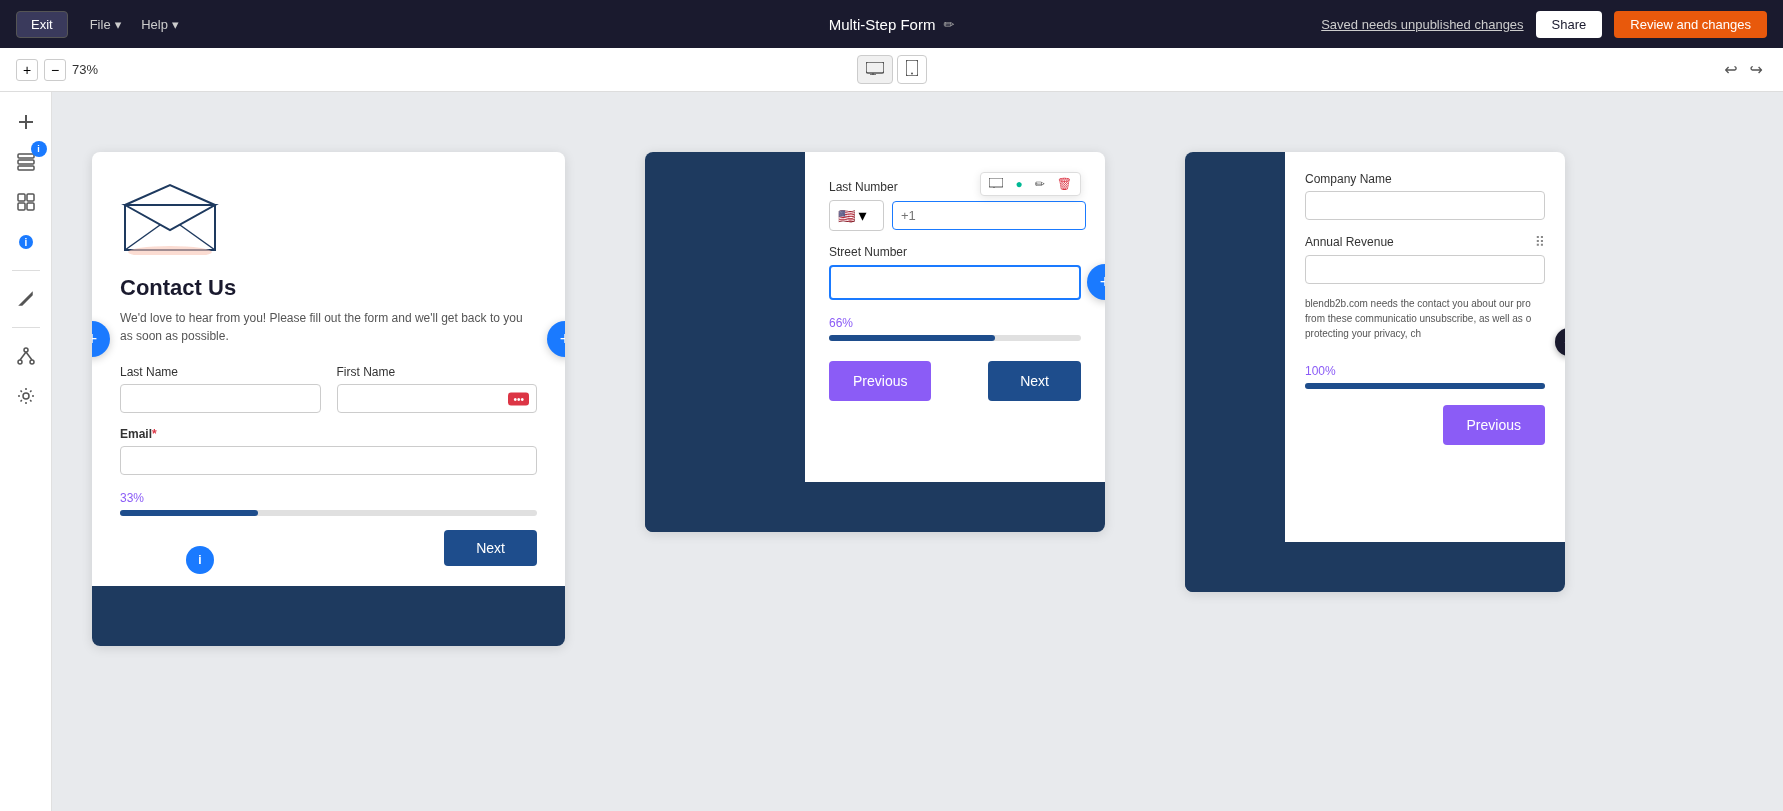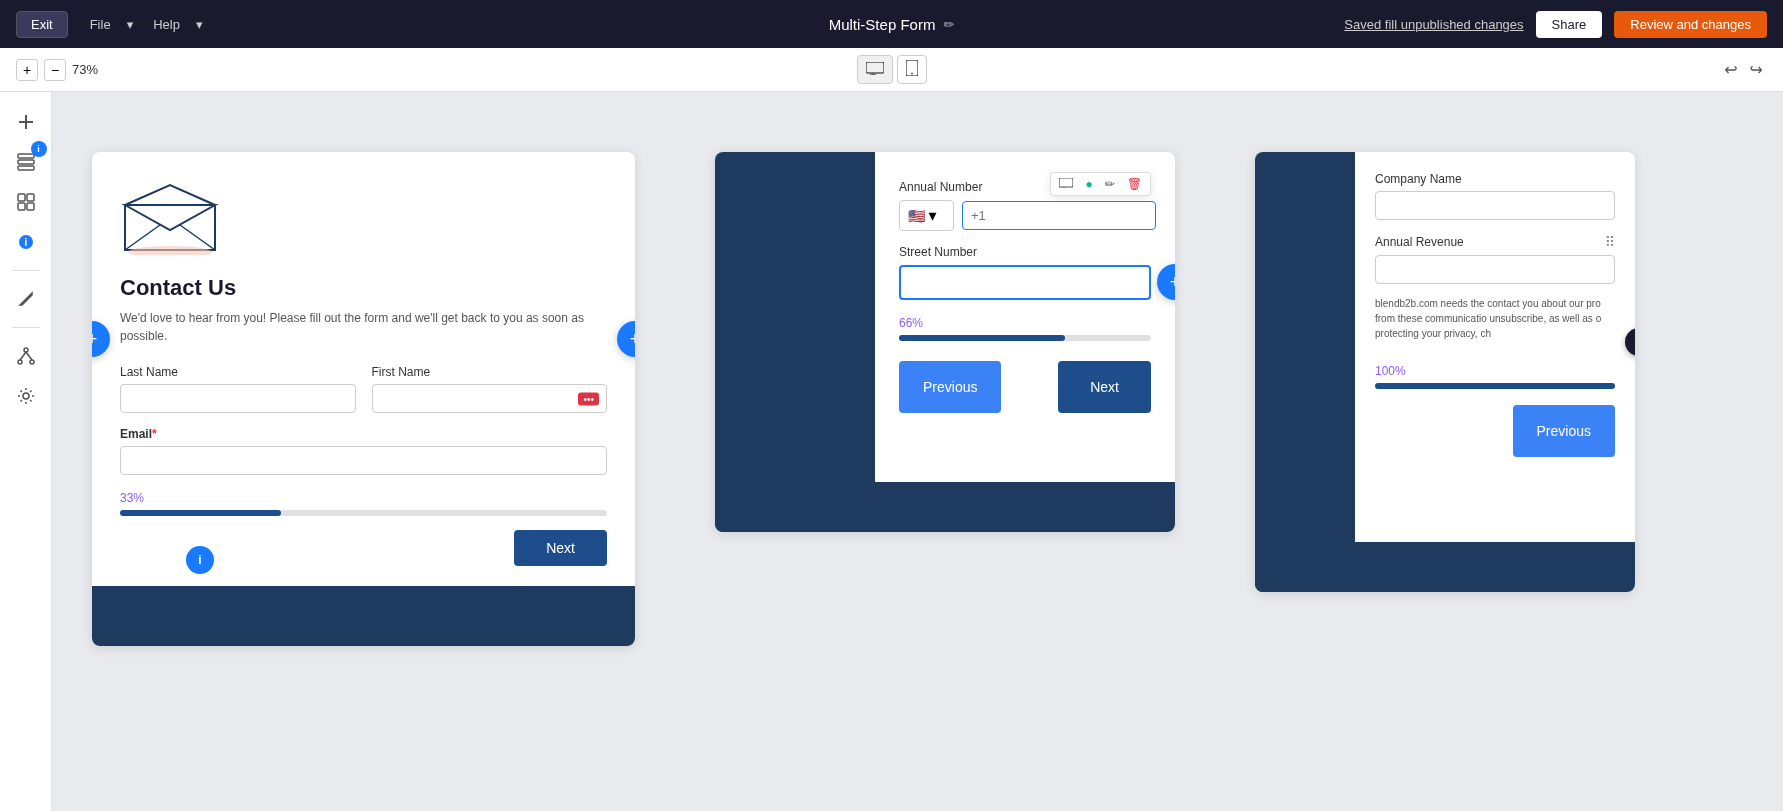--- a/index.html
+++ b/index.html
@@ -9,21 +9,21 @@
     .top-nav {
       display: flex; align-items: center; background: #1a1a2e; height: 48px;
       padding: 0 16px; position: relative; z-index: 100;
     }
     .exit-btn {
       background: #3a3a5c; color: #fff; border: 1px solid #555; border-radius: 4px;
       padding: 5px 14px; font-size: 13px; cursor: pointer; margin-right: 12px;
     }
     .nav-menu-item {
       color: #ccc; font-size: 13px; padding: 0 10px; cursor: pointer;
-      display: flex; align-items: center; gap: 16px;
+      display: flex; align-items: center; gap: 4px;
     }
     .nav-title {
       position: absolute; left: 50%; transform: translateX(-50%);
       color: #fff; font-size: 15px; font-weight: 500; display: flex; align-items: center; gap: 8px;
     }
     .pencil-icon { color: #aaa; font-size: 13px; cursor: pointer; }
     .nav-right { margin-left: auto; display: flex; align-items: center; gap: 12px; }
     .saved-text { color: #ccc; font-size: 13px; text-decoration: underline; cursor: pointer; }
     .share-btn {
       background: #fff; color: #1a1a2e; border: none; border-radius: 4px;
@@ -74,21 +74,21 @@
     }
 
     
     .form-card {
       background: #fff; border-radius: 8px; box-shadow: 0 2px 12px rgba(0,0,0,0.12);
       flex-shrink: 0; position: relative; overflow: hidden;
     }
     .form-card-inner { padding: 28px 28px 20px 28px; }
 
     
-    .card1 { width: 543px; }
+    .card1 { width: 473px; }
     .card1-img { margin-bottom: 16px; }
     .form-title { font-size: 22px; font-weight: 700; color: #1a1a2e; margin-bottom: 8px; }
     .form-subtitle { font-size: 12px; color: #555; margin-bottom: 20px; line-height: 1.5; }
     .form-row { display: flex; gap: 16px; margin-bottom: 14px; }
     .form-group { flex: 1; }
     .form-label { font-size: 12px; color: #333; margin-bottom: 5px; display: block; }
     .form-input {
       width: 100%; border: 1px solid #ccc; border-radius: 4px; padding: 6px 8px;
       font-size: 13px; color: #333; outline: none;
     }
@@ -137,22 +137,22 @@
     .field-toolbar {
       position: absolute; right: 0; top: -28px;
       background: #fff; border: 1px solid #ddd; border-radius: 4px;
       display: flex; align-items: center; padding: 2px 4px; gap: 4px; box-shadow: 0 2px 8px rgba(0,0,0,0.1);
     }
     .field-toolbar-btn { background: none; border: none; cursor: pointer; padding: 2px 4px; font-size: 12px; color: #555; }
     .street-label { font-size: 12px; color: #333; margin-bottom: 6px; display: block; }
     .street-input { width: 100%; border: 2px solid #1a7aff; border-radius: 4px; padding: 8px 10px; font-size: 13px; outline: none; }
     .prev-next-row { display: flex; justify-content: space-between; margin-top: 20px; }
     .prev-btn {
-      background: #3b82f6; color: #fff; border: none; border-radius: 4px;
-      padding: 18px 24px; font-size: 14px; font-weight: 500; cursor: pointer;
+      background: #8b5cf6; color: #fff; border: none; border-radius: 4px;
+      padding: 12px 24px; font-size: 14px; font-weight: 500; cursor: pointer;
     }
 
     
     .card3 { width: 380px; }
     .card3-blue { background: #1e3a5f; width: 100px; position: absolute; left: 0; top: 0; bottom: 0; }
     .card3-content { margin-left: 100px; padding: 20px 20px; }
     .company-label { font-size: 12px; color: #333; margin-bottom: 5px; display: block; }
     .company-input { width: 100%; border: 1px solid #ccc; border-radius: 4px; padding: 6px 8px; font-size: 13px; margin-bottom: 14px; }
     .revenue-input { width: 100%; border: 1px solid #ccc; border-radius: 4px; padding: 6px 8px; font-size: 13px; margin-bottom: 12px; }
     .consent-text { font-size: 10px; color: #555; line-height: 1.5; margin-bottom: 12px; }
@@ -171,21 +171,21 @@
   </div>
   <div class="nav-menu-item">
     <span>Help</span>
     <span>▾</span>
   </div>
   <div class="nav-title">
     <span>Multi-Step Form</span>
     <span class="pencil-icon">✏</span>
   </div>
   <div class="nav-right">
-    <span class="saved-text">Saved fill unpublished changes</span>
+    <span class="saved-text">Saved needs unpublished changes</span>
     <button class="share-btn">Share</button>
     <button class="review-btn">Review and changes</button>
   </div>
 </div>
 
 <div class="toolbar toolbar-relative">
   <div class="toolbar-zoom-controls">
     <button class="zoom-btn">+</button>
     <button class="zoom-btn">−</button>
     <span class="zoom-level">73%</span>
@@ -318,21 +318,21 @@
 
     <div class="add-circle-right" style="right:-18px; top:calc(50% - 60px);">+</div>
 
     <div style="position:absolute; left:94px; bottom:72px; width:28px; height:28px; background:#1a7aff; border-radius:50%; display:flex; align-items:center; justify-content:center; color:#fff; font-size:12px; font-weight:bold; cursor:pointer;">i</div>
   </div>
 
   <div class="form-card card2" style="position:relative; height:380px;">
     <div class="card2-blue"></div>
     <div class="card2-content" style="position:relative; z-index:2;">
       <div style="position:relative;">
-        <label class="phone-label">Annual Number</label>
+        <label class="phone-label">Last Number</label>
         <div class="phone-row">
           <div class="flag-select">
             <span class="flag-emoji">🇺🇸</span>
             <span>▾</span>
           </div>
           <input class="phone-input" type="tel" value="" placeholder="+1" style="">
           <div class="field-toolbar">
             <button class="field-toolbar-btn">
               <svg width="14" height="10" viewBox="0 0 14 10">
                   <rect x="0" y="0" width="14" height="9" rx="1" fill="none" stroke="#555" stroke-width="1.2"></rect>

